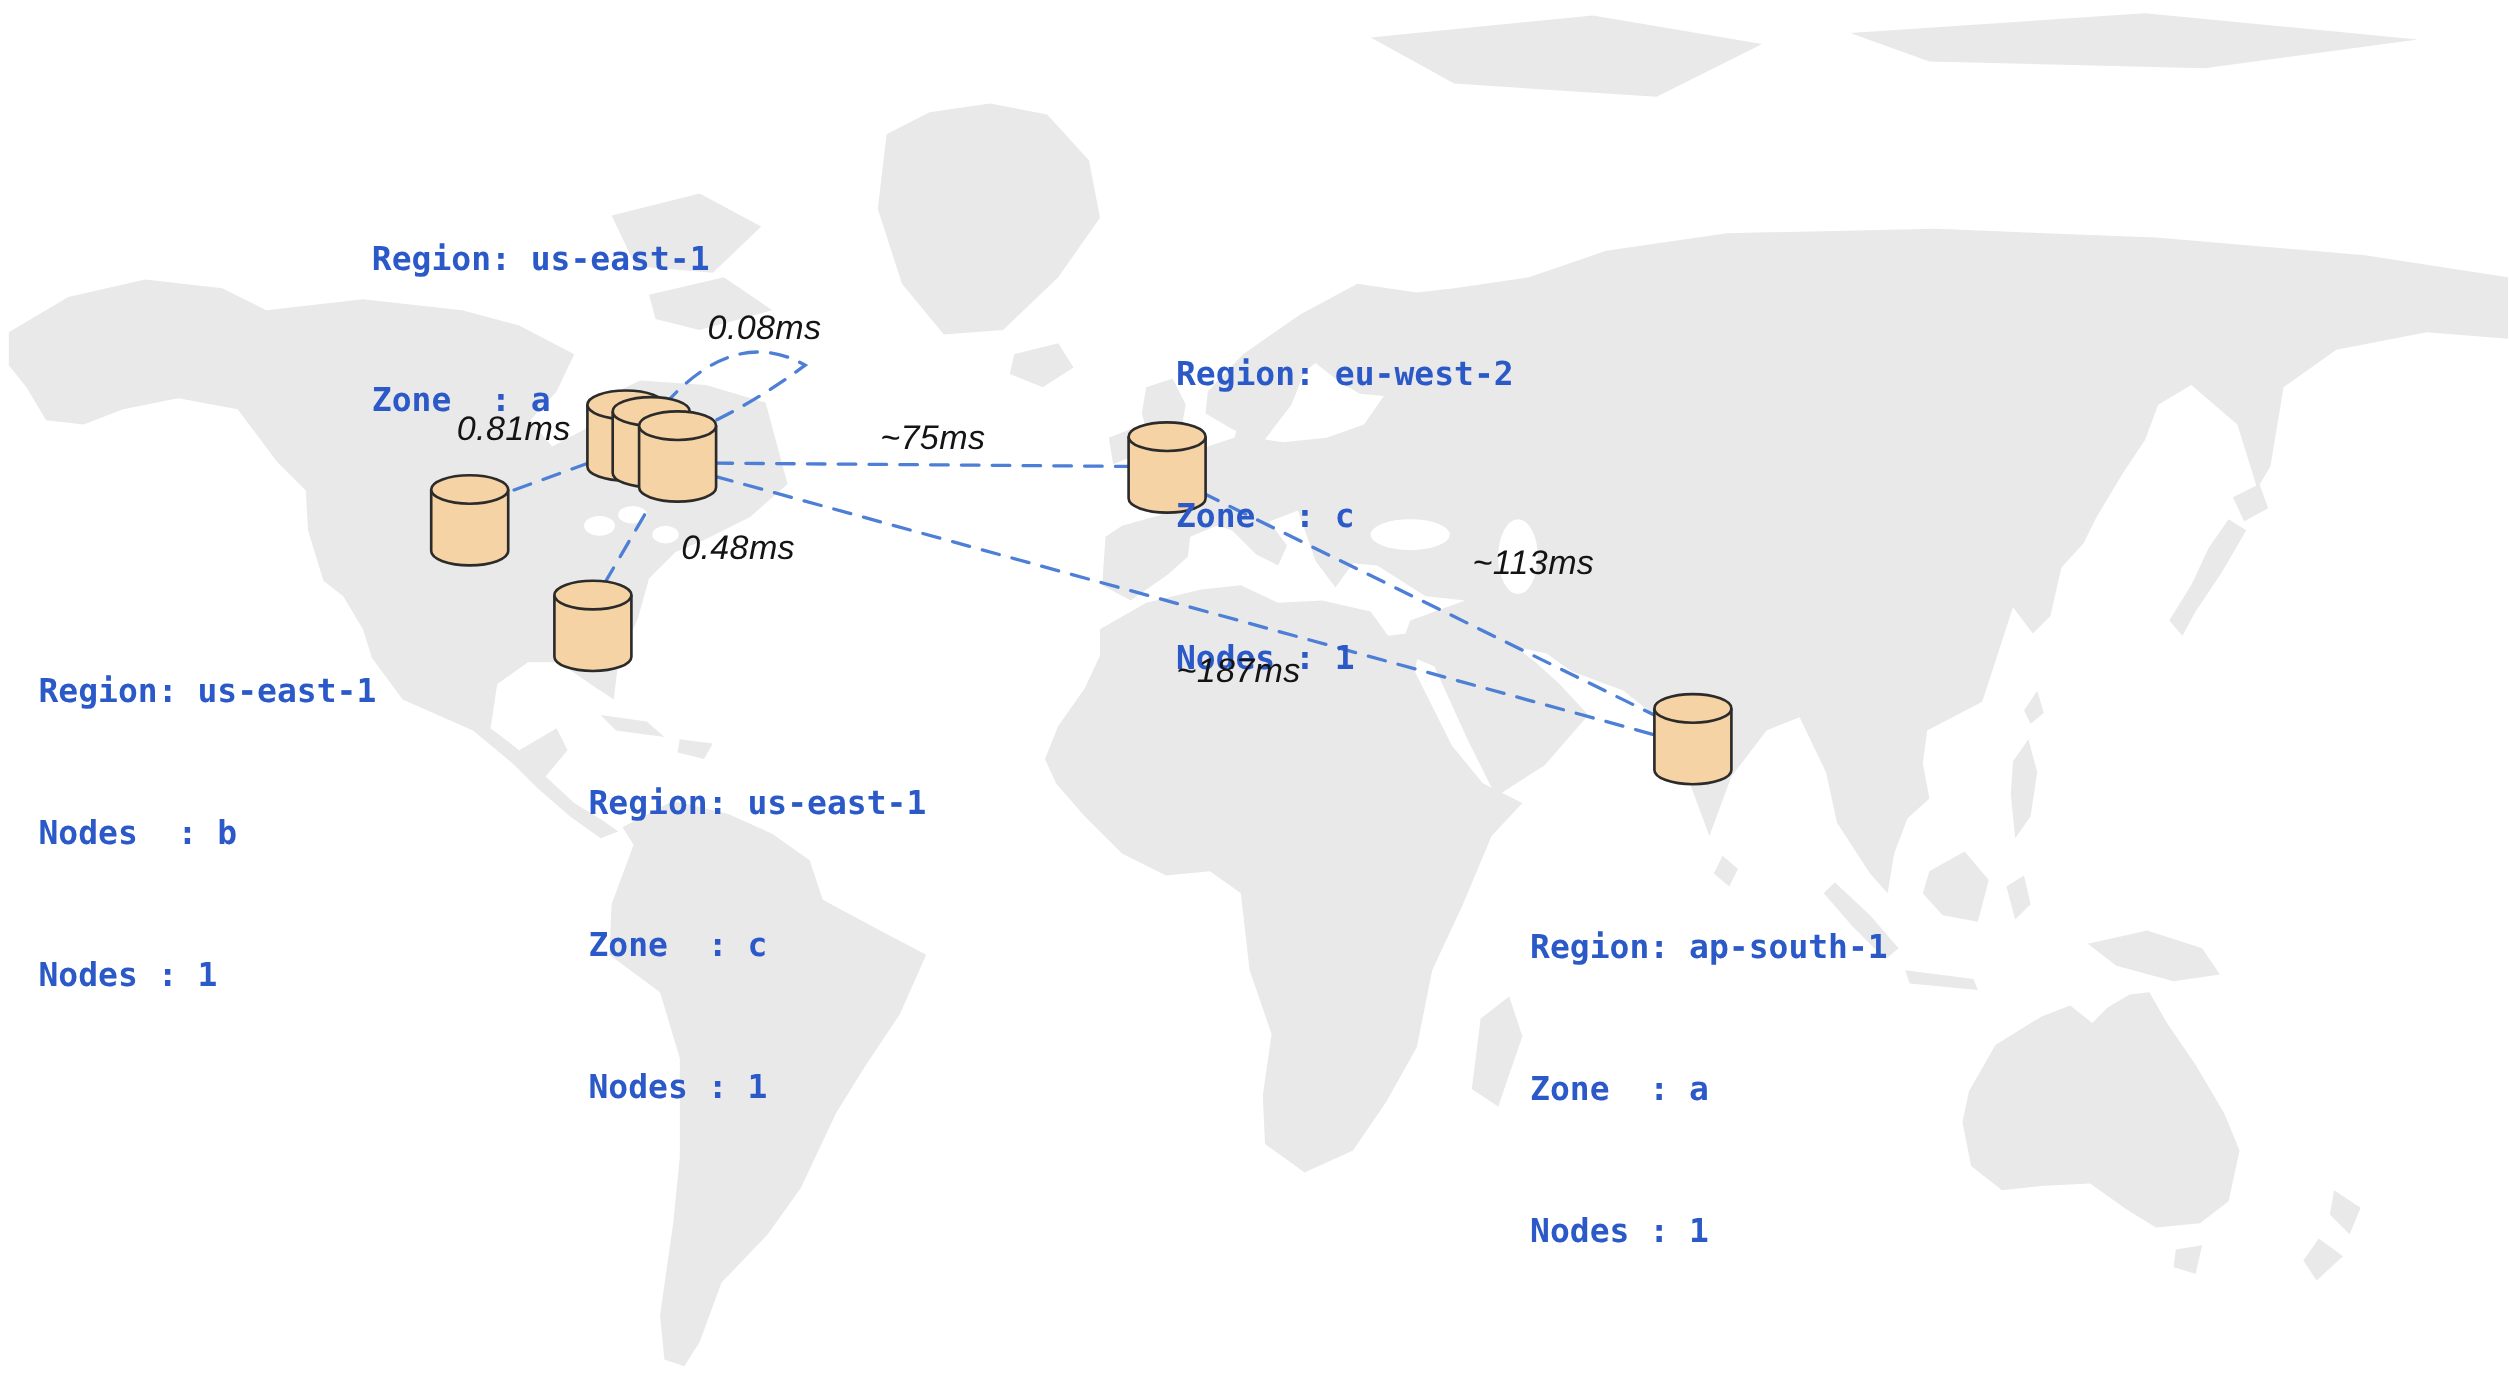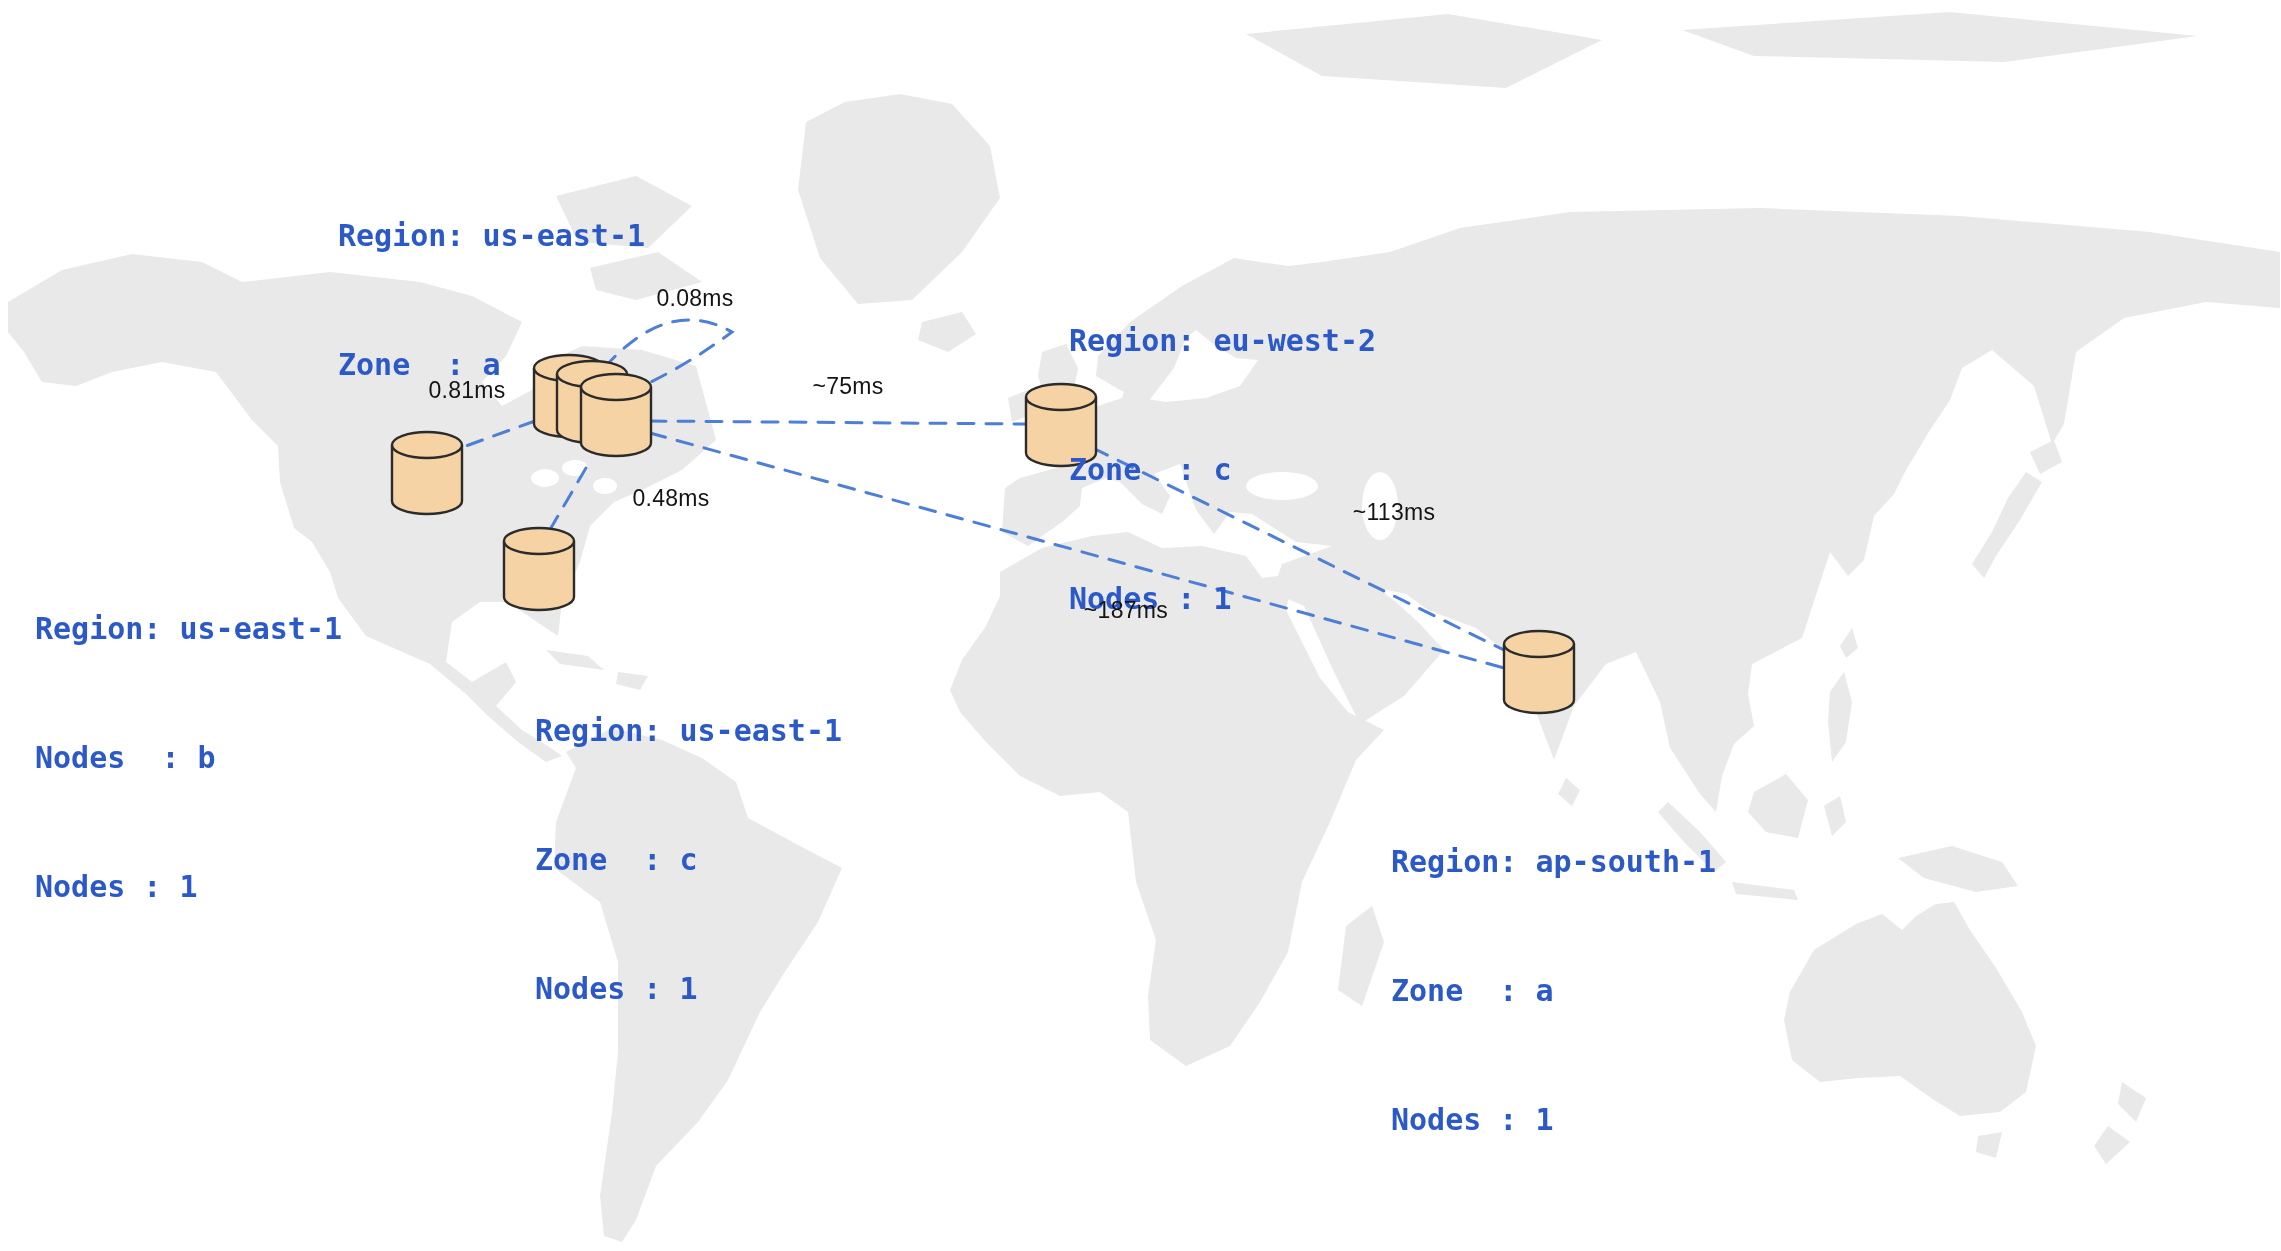--- a/index.html
+++ b/index.html
@@ -31,24 +31,25 @@
     font-family:"DejaVu Sans Mono","Liberation Mono",monospace;
     font-weight:bold;
     font-size:30px;
     line-height:43px;
     white-space:pre;
   }
   .latency{
     position:absolute;
     transform:translate(-50%,-50%);
     color:var(--latency-text,#141414);
-    font-size:23px;
+    font-size:31px;
     font-weight:500;
     letter-spacing:0.3px;
     white-space:nowrap;
+    font-style:italic;
   }
 </style>
 </head>
 <body>
 
 <div class="stage">
 
   <svg class="map-svg" viewBox="0 0 2281 1251" aria-hidden="true">
 
     <path class="land" d="M1246 34 L1448 14 L1602 40 L1506 88 L1322 76 Z"></path>
@@ -173,17 +174,17 @@
 
   <div class="region-label" style="left:1391px;top:754px">
     <div>Region: ap-south-1</div>
     <div>Zone  : a</div>
     <div>Nodes : 1</div>
   </div>
 
   <div class="latency" style="left:695px;top:298px">0.08ms</div>
   <div class="latency" style="left:467px;top:390px">0.81ms</div>
   <div class="latency" style="left:671px;top:498px">0.48ms</div>
-  <div class="latency" style="left:848px;top:386px">~75ms</div>
+  <div class="latency" style="left:848px;top:398px">~75ms</div>
   <div class="latency" style="left:1394px;top:512px">~113ms</div>
   <div class="latency" style="left:1126px;top:610px">~187ms</div>
 
 </div>
 
 </body></html>

